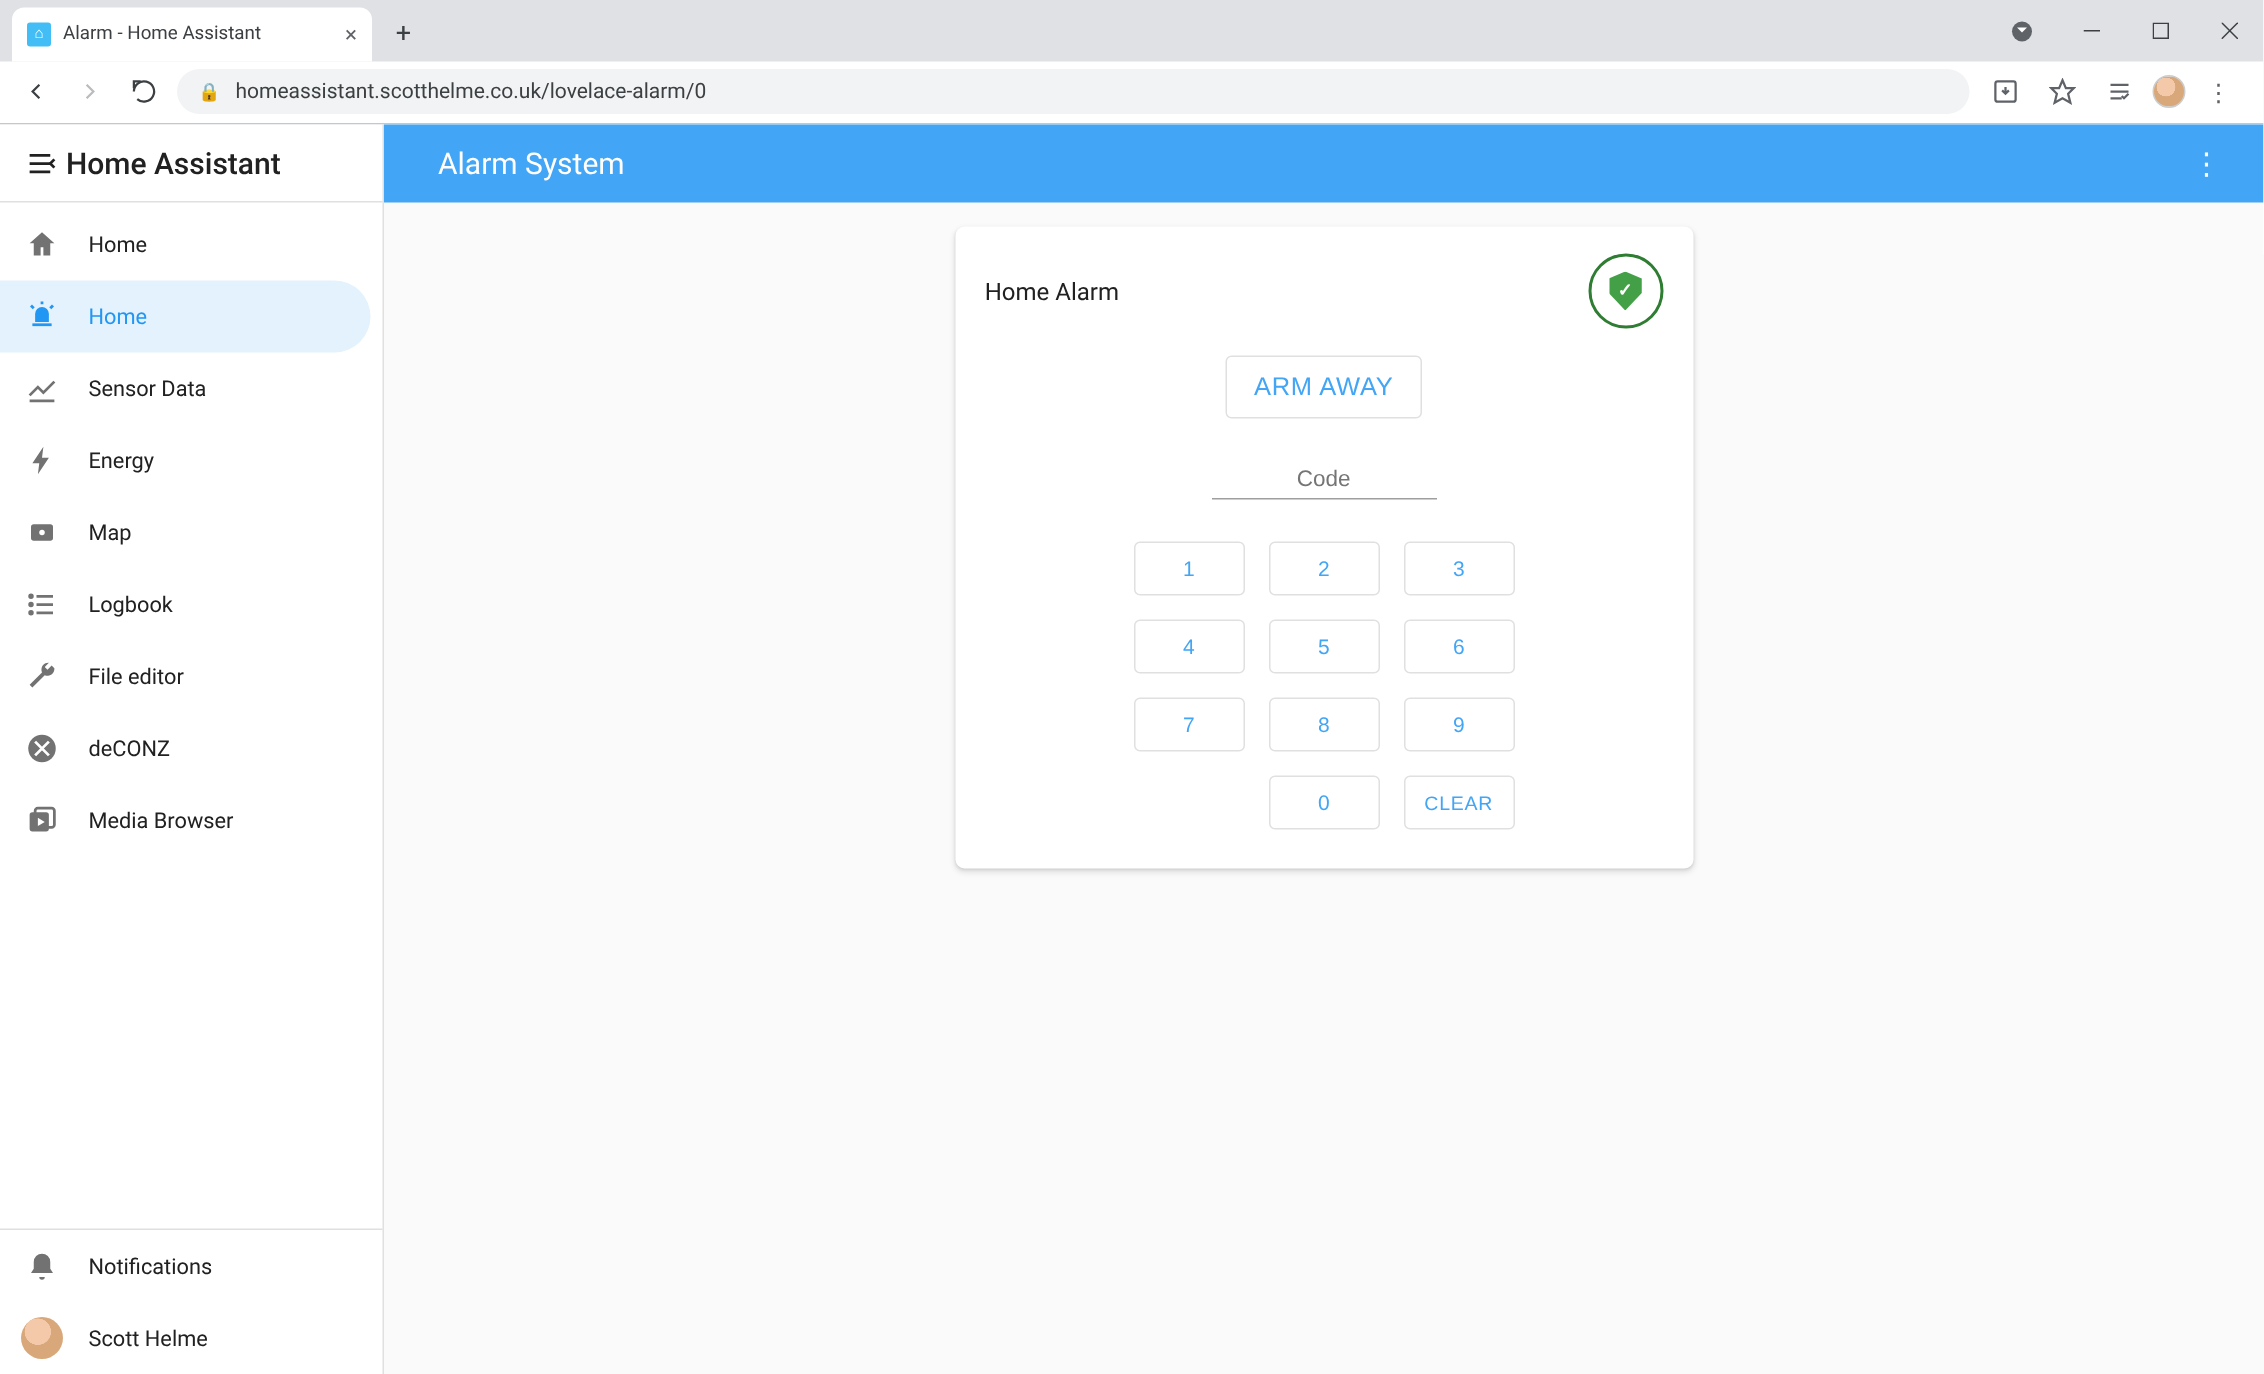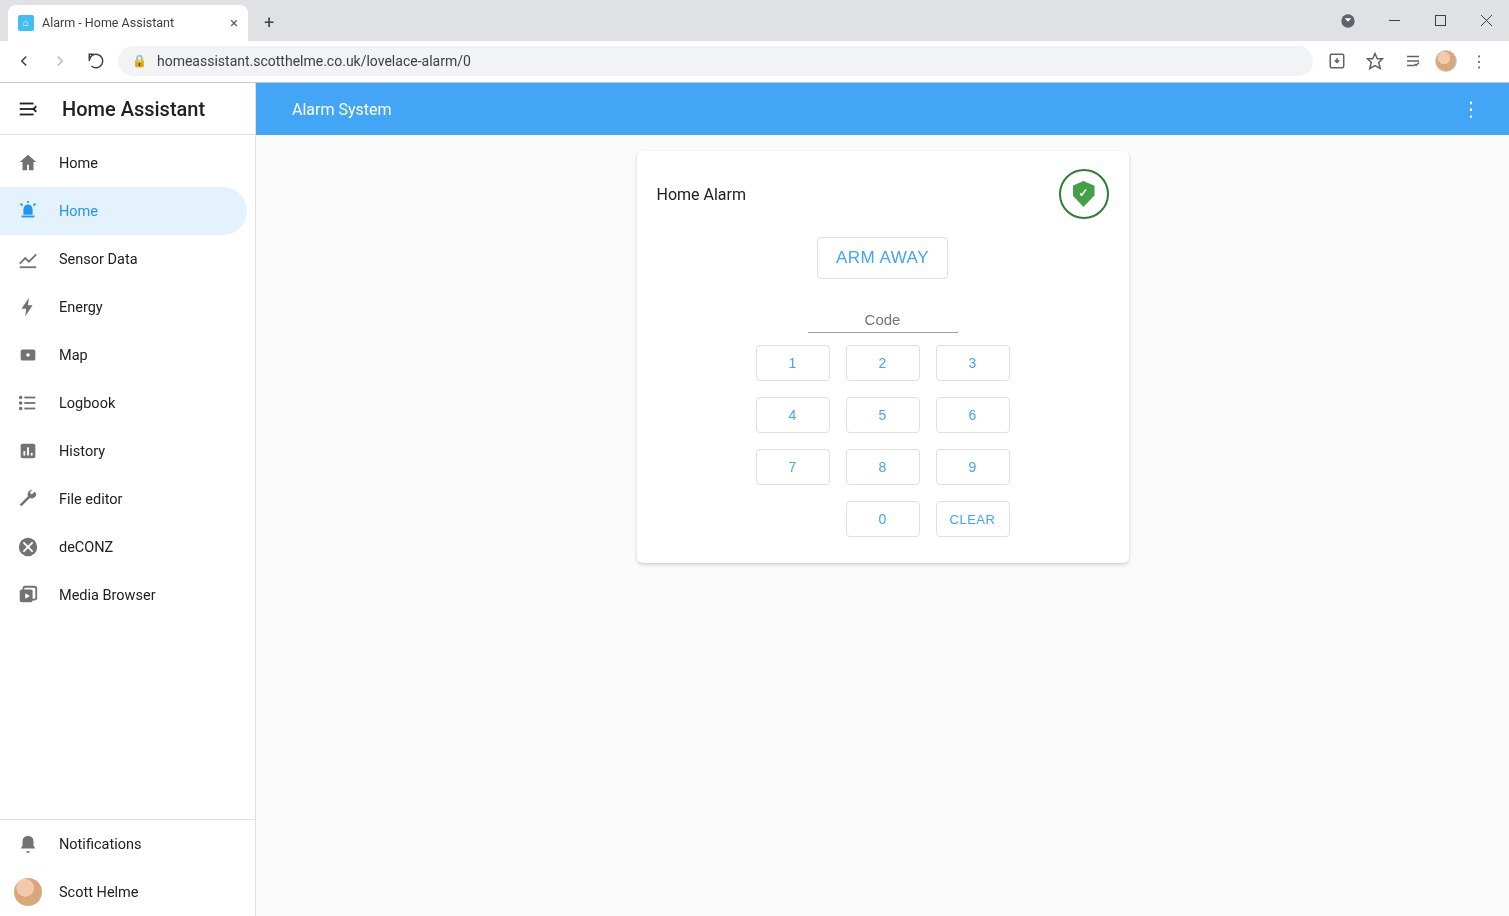--- a/index.html
+++ b/index.html
@@ -21,54 +21,54 @@
   .url-box { flex: 1; height: 30px; background: #f1f3f4; border-radius: 15px; display:flex; align-items:center; padding: 0 14px; font-size: 14px; color:#3c4043; gap:10px;}
   .url-box .lock { color:#5f6368; font-size:12px;}
   .toolbar-right { display:flex; align-items:center; gap:6px; padding-right:4px;}
   .toolbar-right .icon-btn { width:32px; height:32px; display:flex; align-items:center; justify-content:center; color:#5f6368; }
   .avatar-small { width:22px; height:22px; border-radius:50%; background: radial-gradient(circle at 40% 35%, #f4c9a9 35%, #d9a87a 36%); border:1px solid #ccc;}
   
   
   .app { display:flex; height: calc(916px - 83px); }
   
   .sidebar { width: 256px; border-right: 1px solid #e0e0e0; display:flex; flex-direction:column; background:#fff;}
-  .sidebar-header { height: 52px; display:flex; align-items:center; padding: 0 16px; gap: 22px; border-bottom:1px solid #e0e0e0;}
+  .sidebar-header { height: 52px; display:flex; align-items:center; padding: 0 16px; gap: 4px; border-bottom:1px solid #e0e0e0;}
   .sidebar-header .menu-icon { width:24px; height:24px; display:flex; align-items:center; justify-content:center; color:#212121; }
   .sidebar-header .title { font-size: 20px; font-weight: 500; color:#212121; flex:1;}
   
   .sidebar-scroll { flex:1; overflow-y:auto; padding-top:4px; padding-right: 8px;}
   .sidebar-scroll::-webkit-scrollbar { width: 6px; }
   .sidebar-scroll::-webkit-scrollbar-thumb { background:#c9c9c9; border-radius:3px;}
   
   .nav-item { height: 48px; display:flex; align-items:center; padding: 0 16px; gap: 19px; color:#212121; font-size:14.5px; cursor:pointer; border-radius: 0 24px 24px 0; margin: 0 0 0 0;}
   .nav-item .nav-icon { width:24px; height:24px; color:#727272; display:flex; align-items:center; justify-content:center;}
   .nav-item.active { background:#e3f2fd; color:#2196f3;}
   .nav-item.active .nav-icon { color:#2196f3;}
   
   .sidebar-bottom { border-top:1px solid #e0e0e0; }
   .sidebar-bottom .nav-item .avatar-user { width:28px; height:28px; border-radius:50%; background: radial-gradient(circle at 40% 35%, #f4c9a9 35%, #d9a87a 36%); margin-left:-2px; margin-right:-2px;}
   
   .main { flex:1; display:flex; flex-direction:column; background:#fafafa;}
   .topbar { height: 52px; background:#42a5f5; display:flex; align-items:center; padding: 0 20px; color:#fff;}
-  .topbar-title { font-size: 16px; font-weight: 400; padding-left: 16px;}
+  .topbar-title { font-size: 20px; font-weight: 400; padding-left: 16px;}
   .topbar-menu { margin-left:auto; width:36px; height:36px; display:flex; align-items:center; justify-content:center; font-size:20px;}
   
   .content { flex:1; display:flex; justify-content:center; align-items:flex-start; padding-top: 16px;}
   
   .card { width: 492px; background:#fff; border-radius: 6px; box-shadow: 0 2px 4px rgba(0,0,0,0.12), 0 1px 2px rgba(0,0,0,0.08); padding: 18px 20px 26px 20px;}
   .card-header { display:flex; align-items:center; justify-content:space-between; margin-bottom: 18px;}
   .card-title { font-size: 16px; color:#212121; font-weight:400;}
   .status-ring { width:50px; height:50px; border-radius:50%; border:2px solid #2e7d32; display:flex; align-items:center; justify-content:center;}
   .shield { width:22px; height:26px; background:#43a047; clip-path: polygon(50% 0%, 100% 18%, 100% 55%, 50% 100%, 0% 55%, 0% 18%); display:flex; align-items:center; justify-content:center;}
   .shield-check { color:#fff; font-size:12px; font-weight:bold; line-height:1; margin-top:-2px;}
   
   .arm-row { display:flex; justify-content:center; margin-bottom: 28px;}
   .arm-btn { padding: 10px 18px; border:1px solid #e0e0e0; border-radius:4px; background:#fff; color:#42a5f5; font-size:17px; font-weight:500; letter-spacing:0.5px; cursor:pointer;}
   
-  .code-row { display:flex; justify-content:center; margin-bottom: 12px;}
+  .code-row { display:flex; justify-content:center; margin-bottom: 28px;}
   .code-input { width: 150px; border:none; border-bottom:1px solid #9e9e9e; text-align:center; font-size:15px; color:#757575; padding: 4px 0; background:transparent; outline:none;}
   .code-input::placeholder { color:#757575; }
   
   .keypad { display:grid; grid-template-columns: repeat(3, 74px); grid-gap: 16px; justify-content:center;}
   .key { height: 36px; border:1px solid #e0e0e0; border-radius:4px; background:#fff; color:#42a5f5; font-size:14px; font-weight:500; cursor:pointer; display:flex; align-items:center; justify-content:center;}
   .key-empty { border:none; background:transparent; cursor:default;}
   .key-clear { font-size:13px; letter-spacing:0.5px;}
   
   svg { display:block; }
 </style>
@@ -220,31 +220,20 @@
             <svg width="22" height="22" viewBox="0 0 24 24" fill="none" stroke="#727272" stroke-width="2">
               <line x1="8" y1="6" x2="20" y2="6"></line>
               <line x1="8" y1="12" x2="20" y2="12"></line>
               <line x1="8" y1="18" x2="20" y2="18"></line>
               <circle cx="4" cy="6" r="1" fill="#727272"></circle>
               <circle cx="4" cy="12" r="1" fill="#727272"></circle>
               <circle cx="4" cy="18" r="1" fill="#727272"></circle>
             </svg>
           </div>
         <span>Logbook</span>
-      </div>
-      <div class="nav-item">
-        <div class="nav-icon">
-            <svg width="22" height="22" viewBox="0 0 24 24" fill="#727272">
-              <rect x="4" y="4" width="16" height="16" rx="2" fill="#727272"></rect>
-              <rect x="7" y="12" width="2" height="5" fill="#fff"></rect>
-              <rect x="11" y="8" width="2" height="9" fill="#fff"></rect>
-              <rect x="15" y="14" width="2" height="3" fill="#fff"></rect>
-            </svg>
-          </div>
-        <span>History</span>
       </div>
       <div class="nav-item">
         <div class="nav-icon">
             <svg width="22" height="22" viewBox="0 0 24 24" fill="#727272">
               <path d="M21 6a5 5 0 0 1-7 5L5 20l-2-2 9-9a5 5 0 0 1 5-7l-3 3 2 2 3-3z"></path>
             </svg>
           </div>
         <span>File editor</span>
       </div>
       <div class="nav-item">

